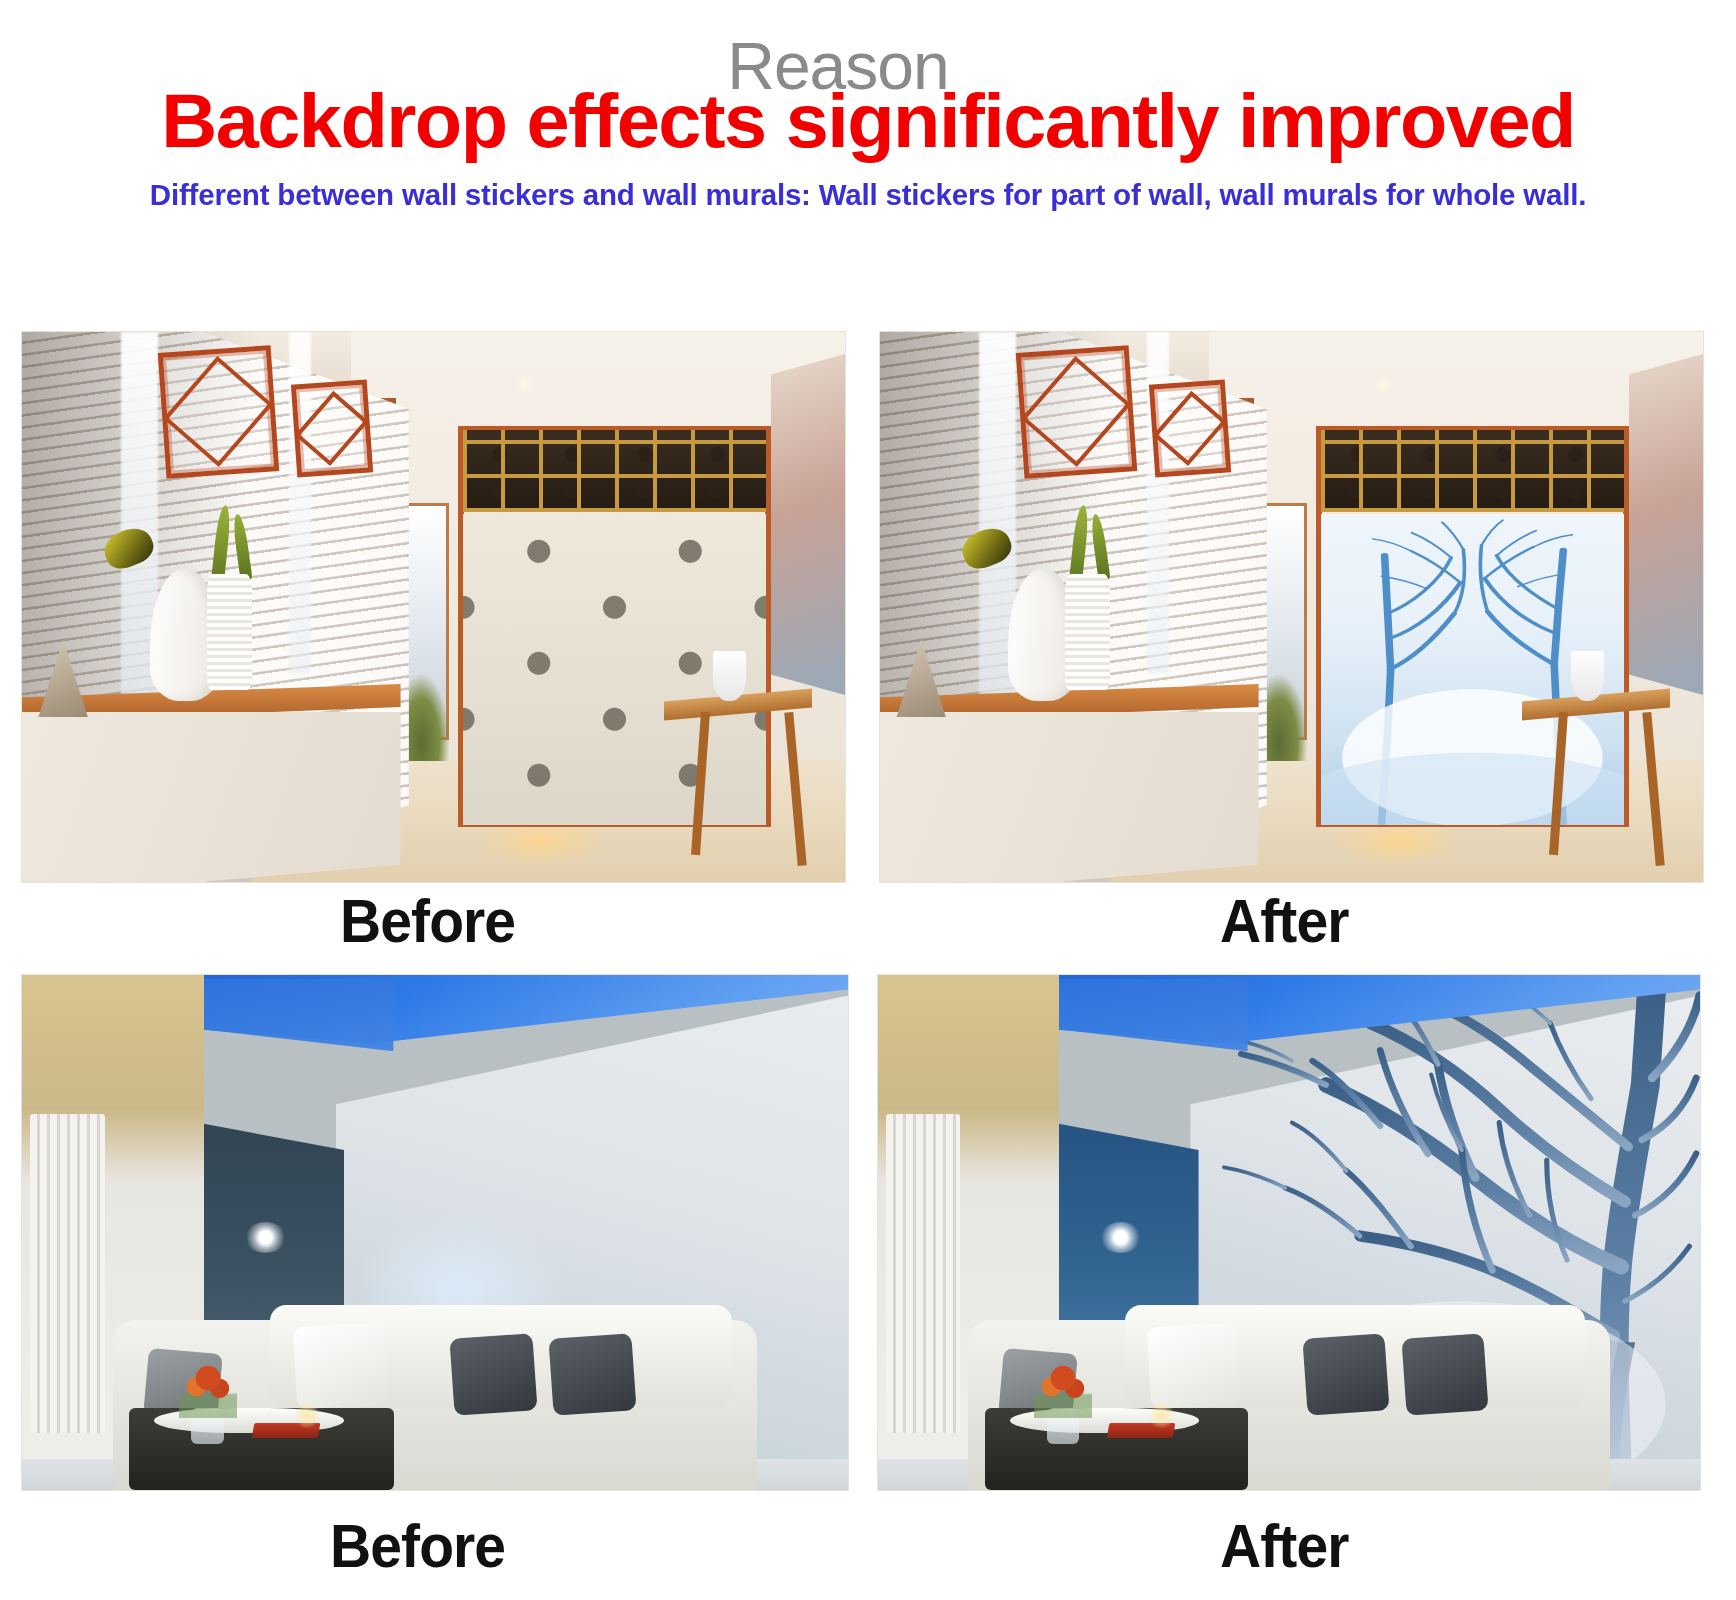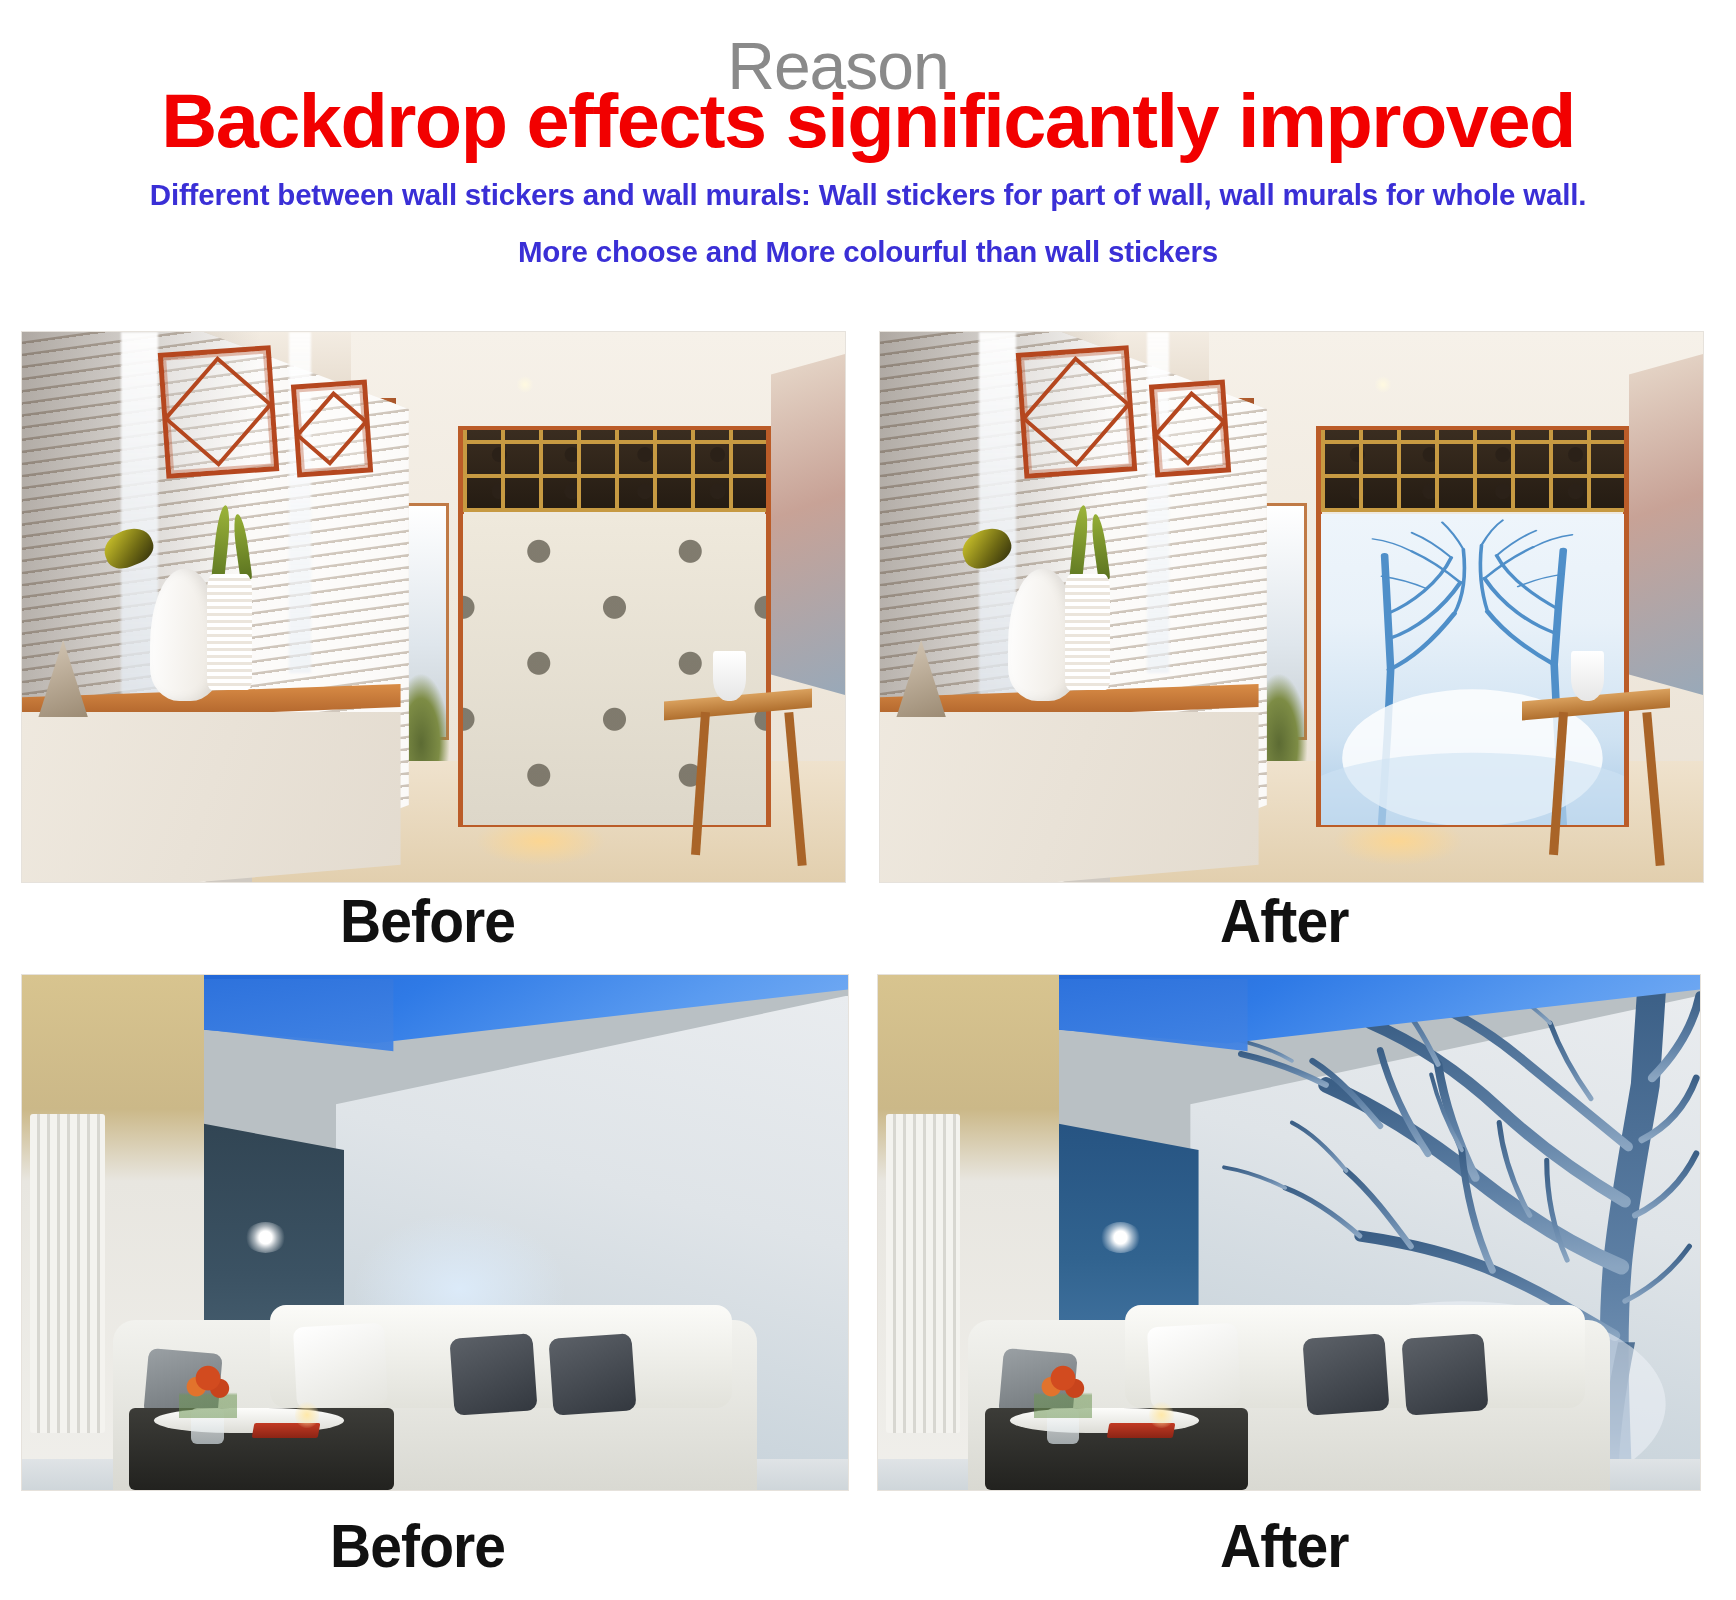--- a/index.html
+++ b/index.html
@@ -374,21 +374,20 @@
 </style>
 </head>
 <body>
 
 <div class="page">
 
   <div class="hdr">
     <div class="reason">Reason</div>
     <div class="headline">Backdrop effects significantly improved</div>
     <div class="sub">Different between wall stickers and wall murals: Wall stickers for part of wall, wall murals for whole wall.</div>
-    <div class="sub">More choose and More colourful than wall stickers</div>
   </div>
 
   <div class="photo p-tl">
     <div class="hall">
       <div class="ceil"></div>
       <div class="back"></div>
       <div class="floor"></div>
       <div class="glow"></div>
       <div class="spot"></div>
       <div class="panelframe"></div>

